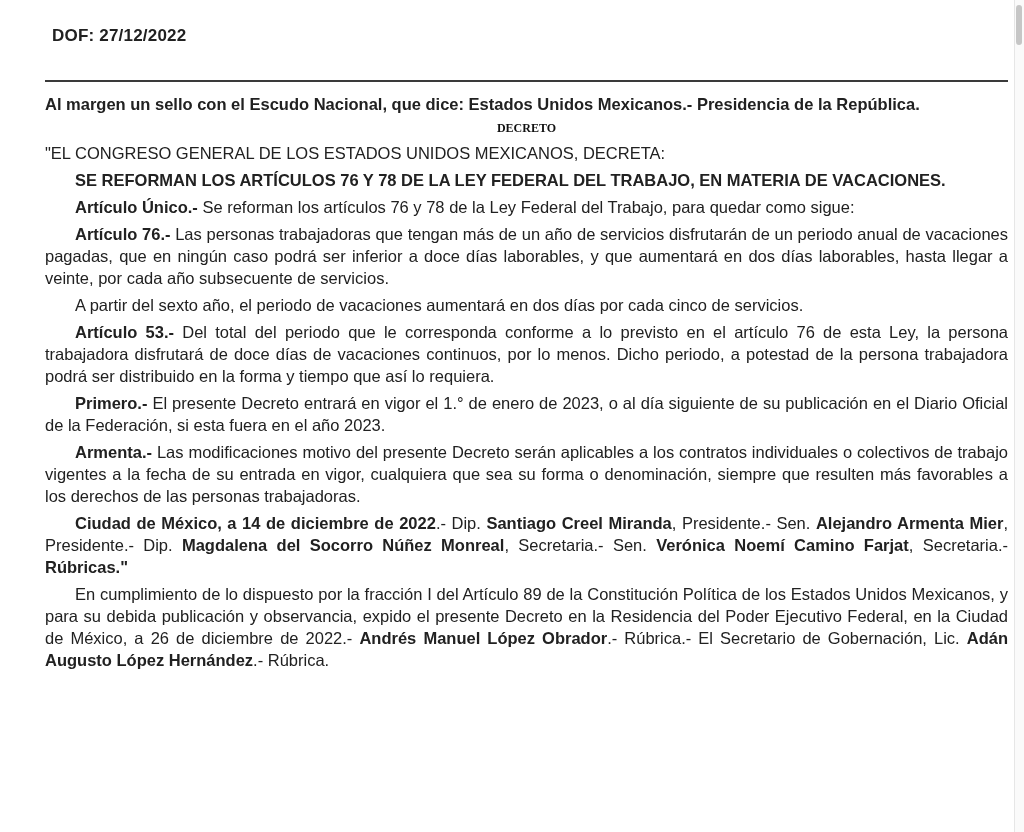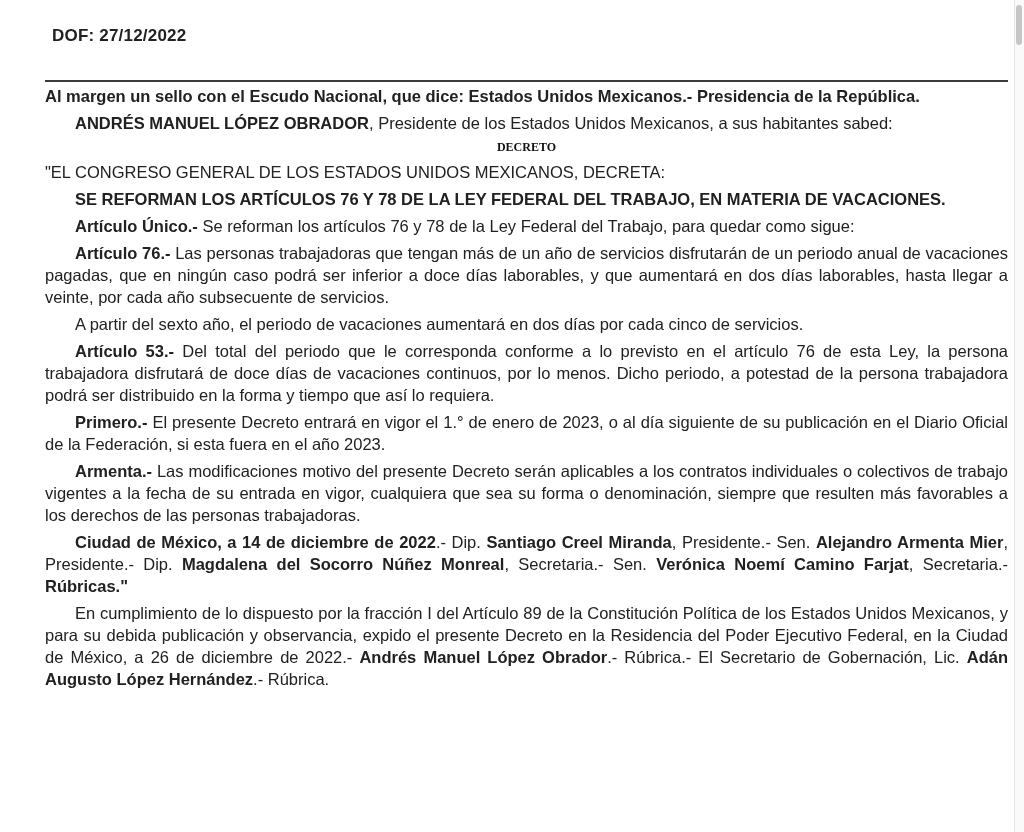--- a/index.html
+++ b/index.html
@@ -27,21 +27,21 @@
     font-size: 17.5px;
     font-weight: bold;
     color: #111;
     text-decoration: underline;
     border-bottom: 3px solid #000;
     padding-bottom: 4px;
     margin: 0 0 13px 0;
   }
   .seal-para {
     border-top: 2px solid #3a3a3a;
-    padding-top: 3px;
+    padding-top: 11px;
     font-weight: bold;
     text-indent: 0 !important;
     margin-top: 0;
   }
   .para {
     font-size: 16.5px;
     line-height: 22px;
     margin: 5px 0;
     text-align: justify;
     text-indent: 30px;
@@ -75,21 +75,20 @@
 </head>
 <body>
 
 <div class="content">
 
   <p class="dof-date">DOF: 27/12/2022</p>
 
 
   <p class="para seal-para">Al margen un sello con el Escudo Nacional, que dice: Estados Unidos Mexicanos.- Presidencia de la República.</p>
 
-  <p class="para"><span class="bold">ANDRÉS MANUEL LÓPEZ OBRADOR</span><span>, Presidente de los Estados Unidos Mexicanos, a sus habitantes sabed:</span></p>
 
 
   <h2 class="center-heading">DECRETO</h2>
 
   <p class="para no-indent">"EL CONGRESO GENERAL DE LOS ESTADOS UNIDOS MEXICANOS, DECRETA:</p>
 
   <p class="para bold">SE REFORMAN LOS ARTÍCULOS 76 Y 78 DE LA LEY FEDERAL DEL TRABAJO, EN MATERIA DE VACACIONES.</p>
 
   <p class="para"><span class="bold">Artículo Único.-</span><span> Se reforman los artículos 76 y 78 de la Ley Federal del Trabajo, para quedar como sigue:</span></p>
 

